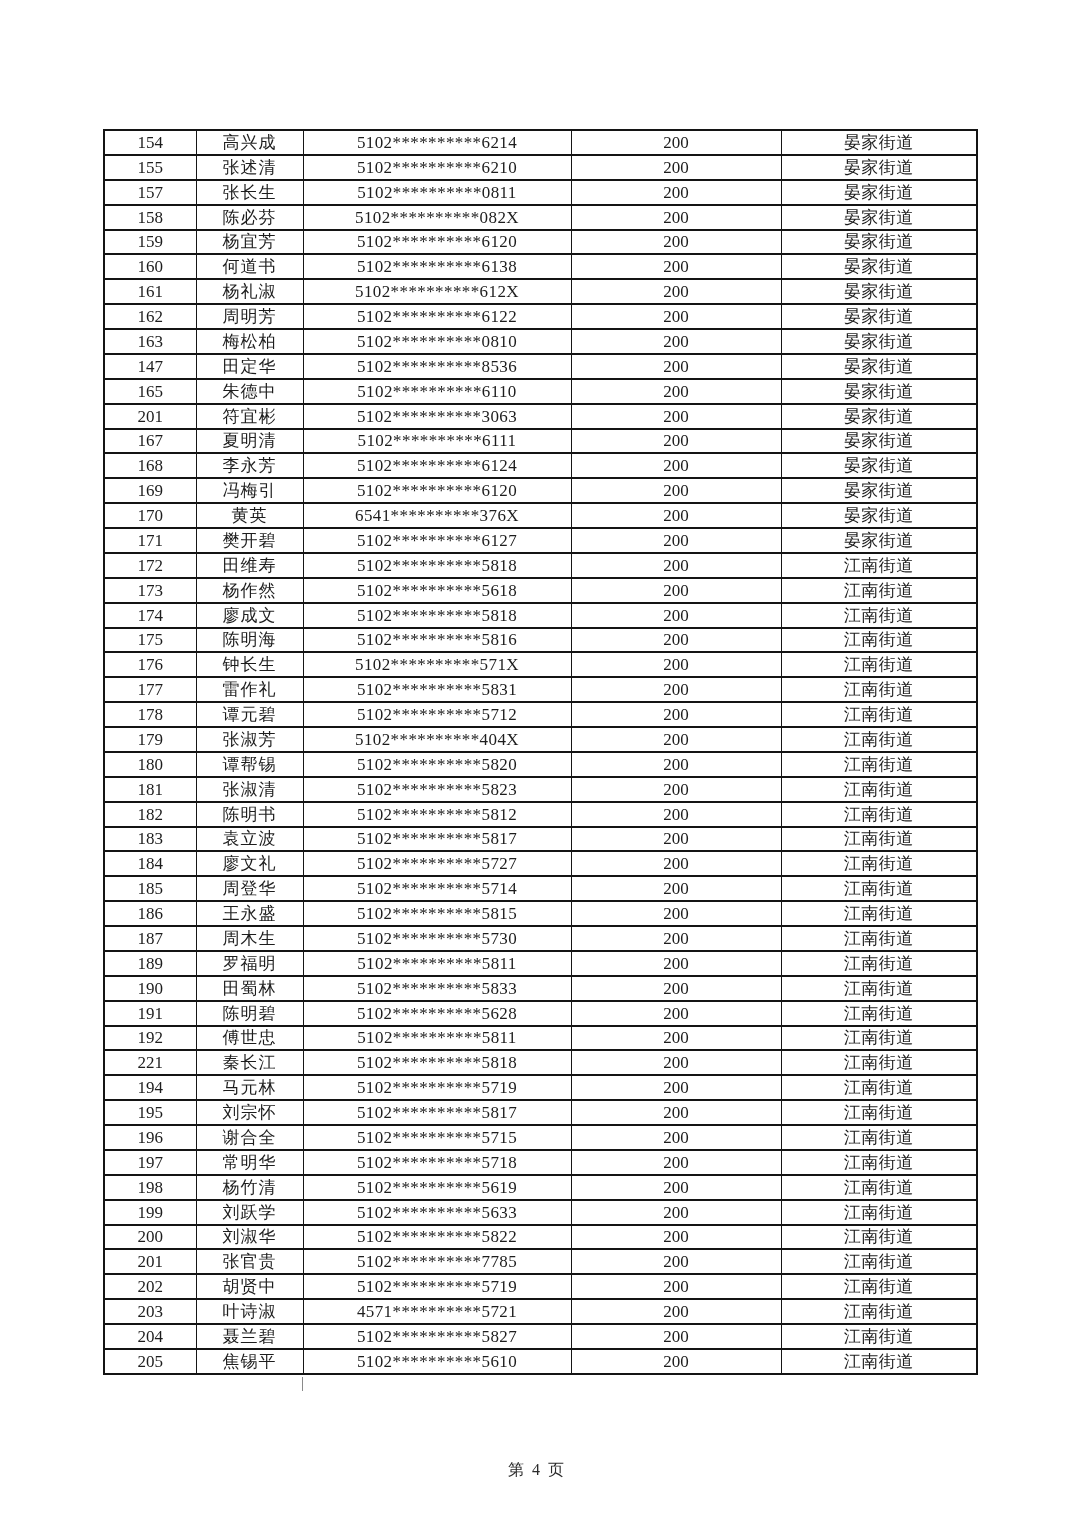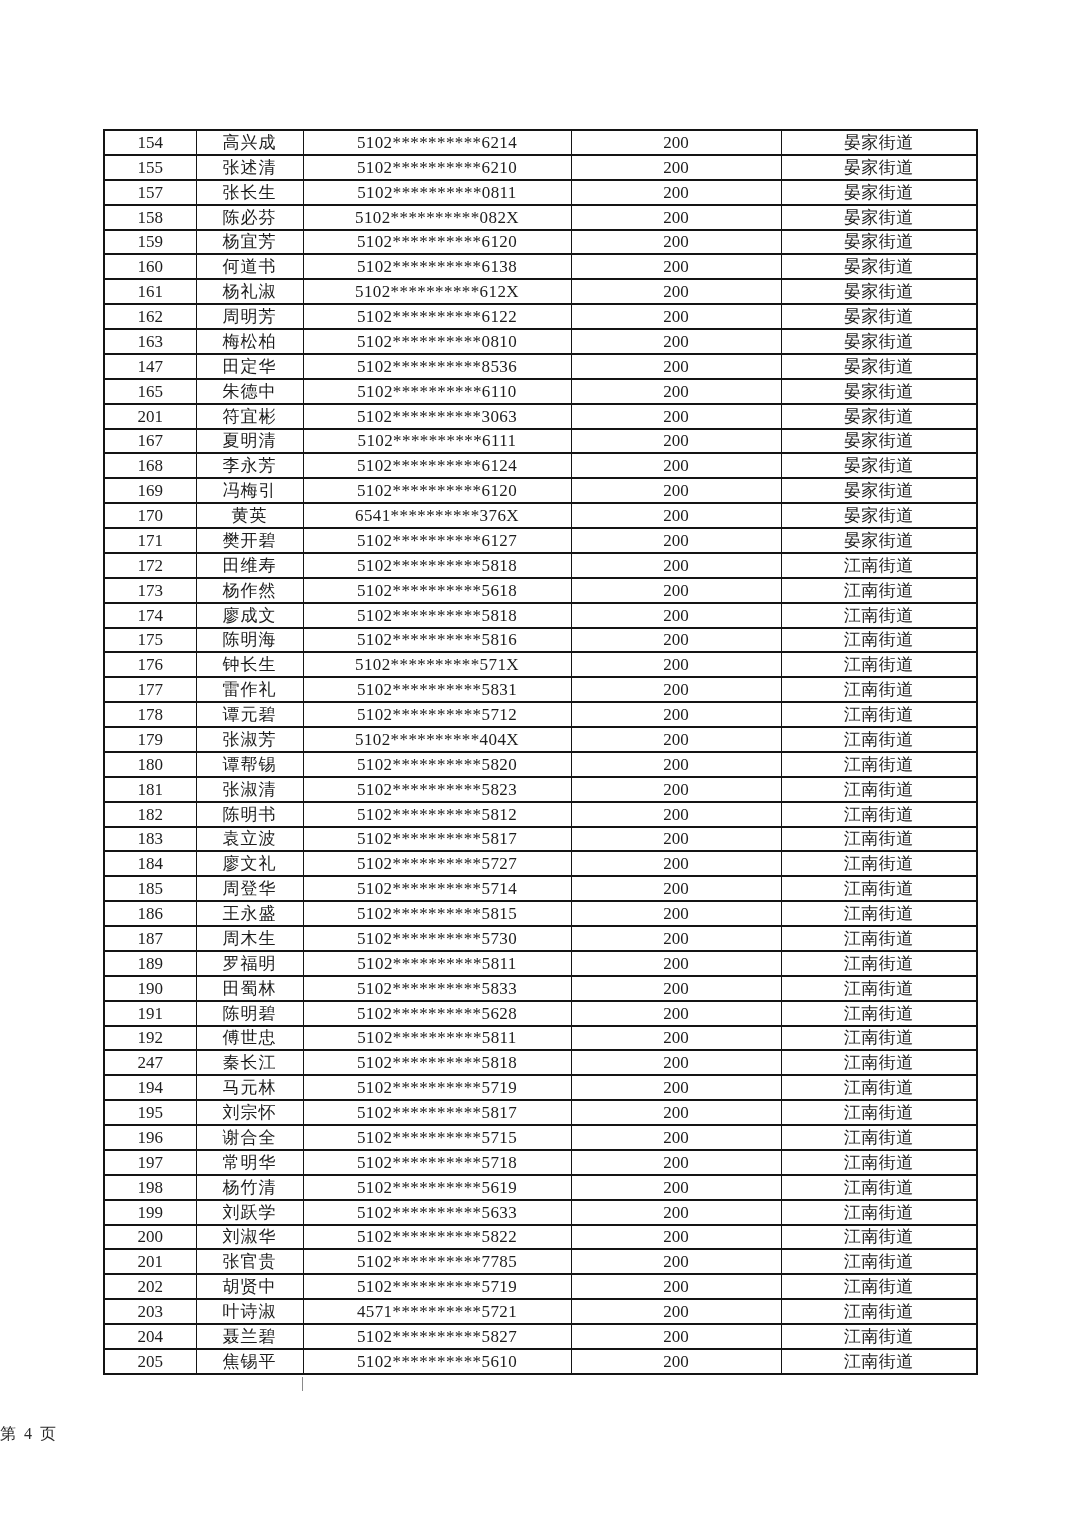--- a/index.html
+++ b/index.html
@@ -54,23 +54,23 @@
     position: absolute;
     left: 302px;
     top: 1377px;
     width: 1px;
     height: 14px;
     background: #8a8a8a;
   }
   .footer {
     position: absolute;
     left: 0;
-    top: 1424px;
+    top: 1460px;
     width: 100%;
-    text-align: left;
+    text-align: center;
     font-size: 16px;
     color: #2a2a2a;
     letter-spacing: 2px;
   }
 </style>
 </head>
 <body>
 
 <div class="page">
 
@@ -336,21 +336,21 @@
       <td class="cell-street">江南街道</td>
     </tr>
         <tr>
       <td class="cell-no">192</td>
       <td class="cell-name">傅世忠</td>
       <td class="cell-id">5102**********5811</td>
       <td class="cell-amt">200</td>
       <td class="cell-street">江南街道</td>
     </tr>
         <tr>
-      <td class="cell-no">247</td>
+      <td class="cell-no">221</td>
       <td class="cell-name">秦长江</td>
       <td class="cell-id">5102**********5818</td>
       <td class="cell-amt">200</td>
       <td class="cell-street">江南街道</td>
     </tr>
         <tr>
       <td class="cell-no">194</td>
       <td class="cell-name">马元林</td>
       <td class="cell-id">5102**********5719</td>
       <td class="cell-amt">200</td>

